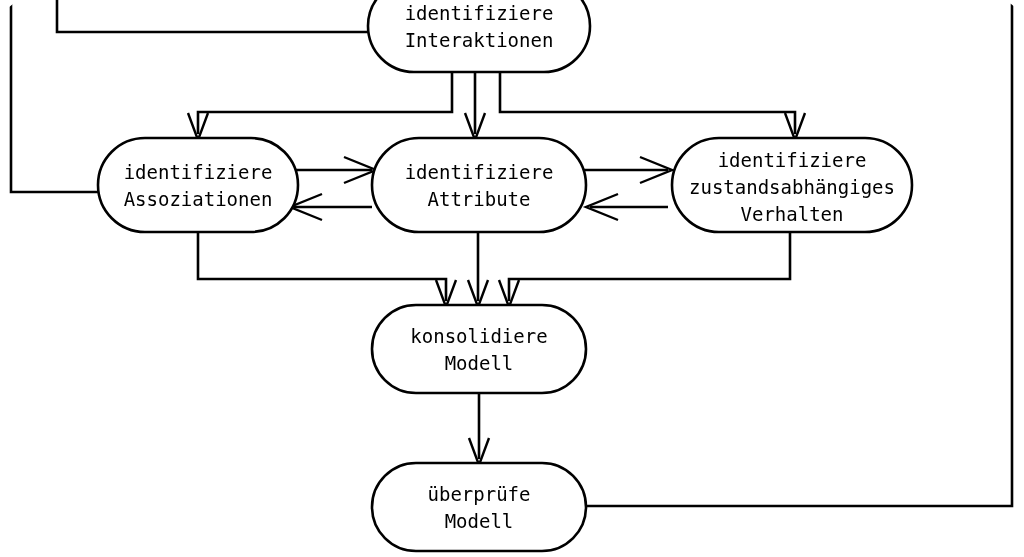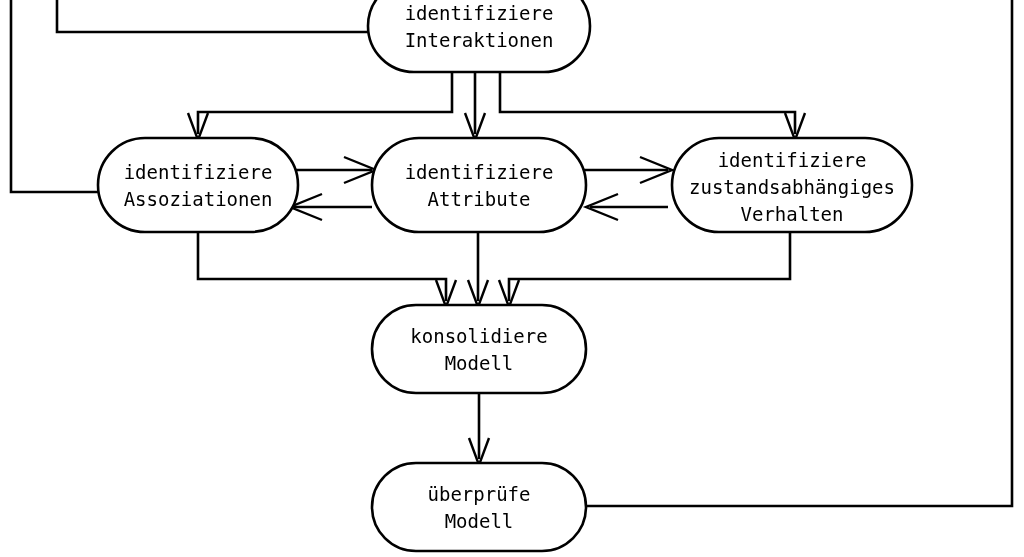--- a/index.html
+++ b/index.html
@@ -7,20 +7,21 @@
     padding: 0;
     background: #ffffff;
   }
   #canvas {
     position: relative;
     width: 1024px;
     height: 557px;
     background: #ffffff;
     overflow: hidden;
     font-family: "DejaVu Sans Mono", "Liberation Mono", monospace;
+    border-radius: 27px;
   }
   #diagram-svg {
     position: absolute;
     left: 0;
     top: 0;
     width: 1024px;
     height: 557px;
   }
   .node-shape {
     fill: #ffffff;

